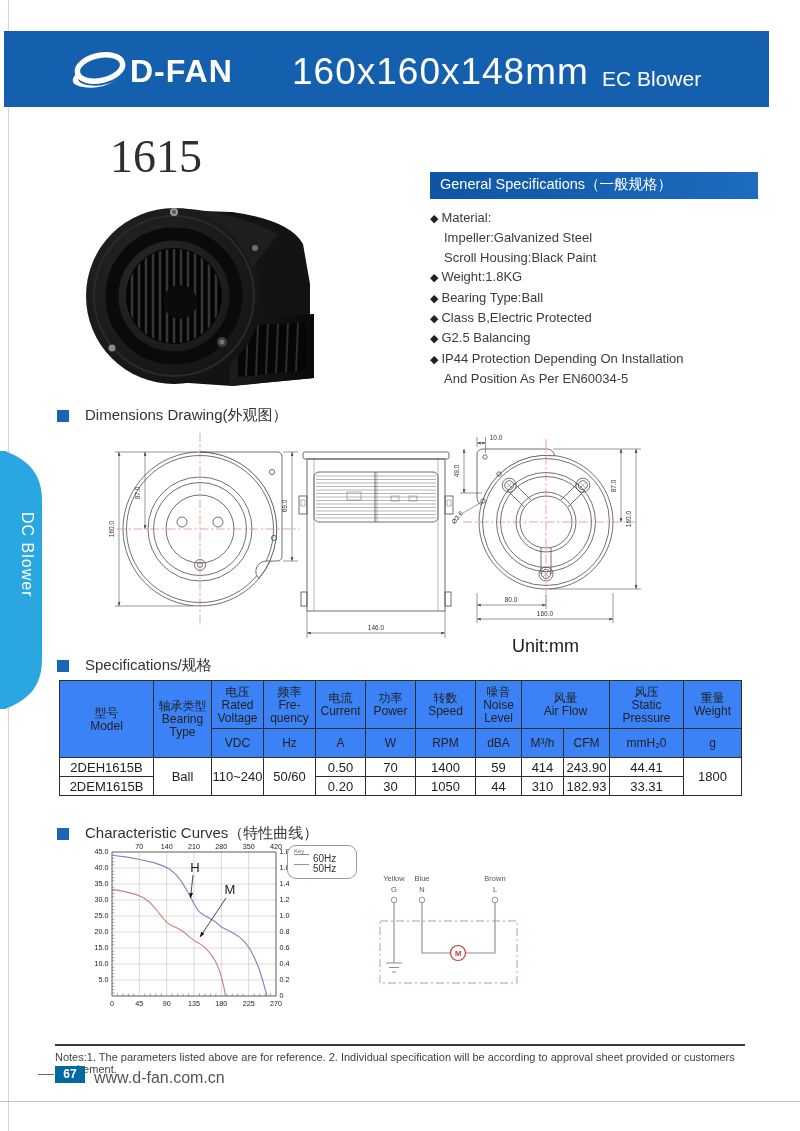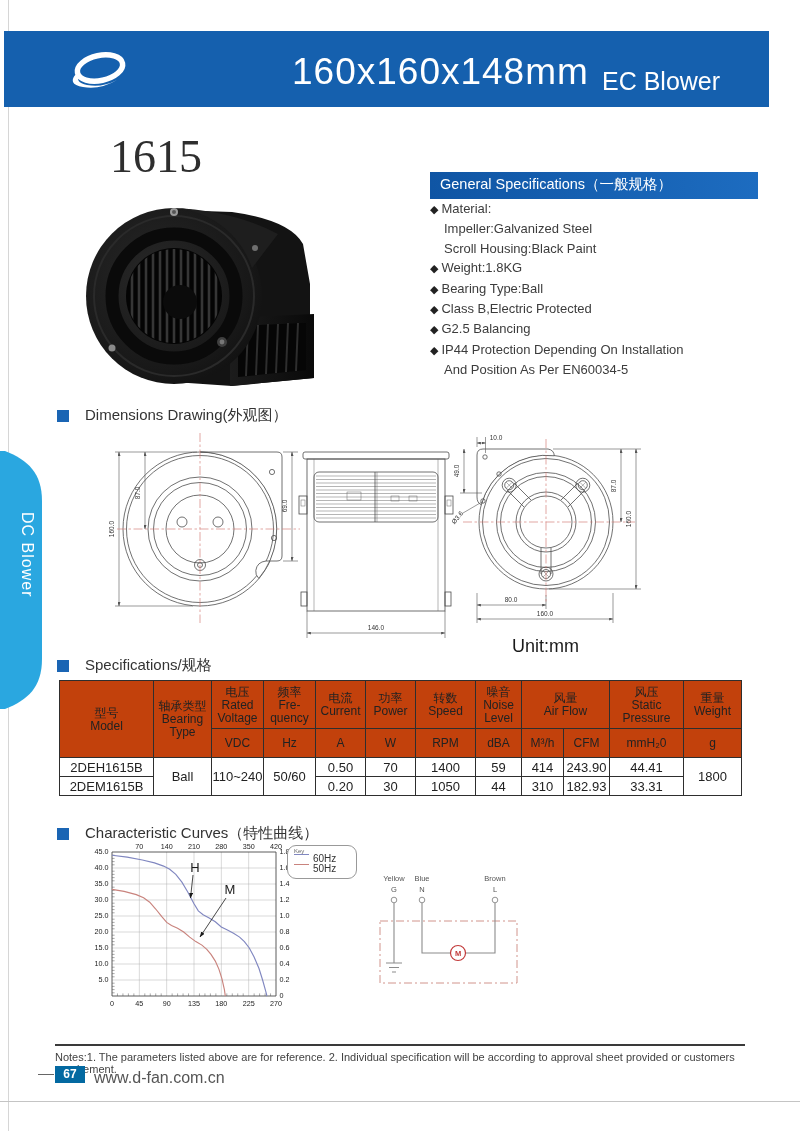--- a/index.html
+++ b/index.html
@@ -3,52 +3,52 @@
 <meta charset="utf-8">
 <style>
   html,body{margin:0;padding:0;background:#ddd;}
   .page{position:relative;width:800px;height:1131px;margin:0 auto;background:#ffffff;
         font-family:"Liberation Sans",sans-serif;overflow:hidden;}
   .abs{position:absolute;}
   
   .hdr{left:4px;top:31px;width:765px;height:76px;background:#1560ae;}
   .logo-txt{left:126px;top:22px;color:#fff;font-size:32px;font-weight:700;letter-spacing:1px;}
   .hdr-title{left:288px;top:20px;color:#fff;font-size:37px;font-weight:400;letter-spacing:1px;}
-  .hdr-cat{left:598px;top:36px;color:#fff;font-size:25px;font-weight:400;}
+  .hdr-cat{left:598px;top:36px;color:#fff;font-size:21px;font-weight:400;}
   .edge{left:8px;top:0;width:1px;height:1131px;background:#d6d6d6;}
   
   .tab-label{left:8px;top:512px;width:28px;color:#fff;font-size:16px;letter-spacing:1px;
              writing-mode:vertical-rl;}
   
   .model-title{left:110px;top:130px;font-family:"Liberation Serif",serif;font-size:46px;color:#2e2e2e;}
   
   .gs{left:430px;top:172px;width:328px;}
   .gs-title{background:linear-gradient(90deg,#0f55a4,#1d6cc0);color:#fff;font-size:14.5px;
             padding:3px 0 5px 10px;}
-  .gs-list{}
+  .gs-list{margin-top:9px;}
   .gs-item{font-size:13px;color:#3c3c3c;line-height:19.4px;white-space:nowrap;}
   .gs-item .b{font-size:11px;margin-right:3px;color:#222;}
   .gs-item.ind{padding-left:14px;}
   
   .sec{display:flex;align-items:center;gap:16px;font-size:15px;color:#333;}
   .sq{width:12px;height:12px;background:#1a65b4;flex:0 0 auto;}
   .sec-dim{left:57px;top:406px;} .sec-spec{left:57px;top:656px;} .sec-curve{left:57px;top:824px;}
   .unit-label{left:512px;top:636px;font-size:18px;color:#1a1a1a;}
   
   .ln{fill:none;stroke:#4c4c4c;stroke-width:0.8;}
   .lnw{fill:#ffffff;stroke:#4c4c4c;stroke-width:0.8;}
   .thin{fill:none;stroke:#6a6a6a;stroke-width:0.5;}
   .cl{fill:none;stroke:#d4837d;stroke-width:0.7;stroke-dasharray:9 2.5 2.5 2.5;}
   .dim{stroke:#555;stroke-width:0.6;fill:none;}
   .dt{font-size:6.5px;fill:#333;}
   
   .spec-table{position:absolute;left:59px;top:680px;width:682px;border-collapse:collapse;
               table-layout:fixed;text-align:center;color:#222;}
   .spec-table th,.spec-table td{border:1px solid #2e2e2e;padding:0;font-weight:400;}
-  .spec-table thead th,.spec-table .u{background:#c2410c;}
+  .spec-table thead th,.spec-table .u{background:#3b82f6;}
   .hcn{font-size:12px;line-height:14px;} .hen{font-size:12px;line-height:13px;}
   .u{font-size:12px;height:28px;} .dcell{font-size:13px;height:18px;background:#fff;}
   
   .legend{left:287px;top:845px;width:56px;border:1px solid #999;border-radius:9px;
           padding:2px 6px 4px;background:#fff;}
   .lg-key{font-size:6px;color:#666;}
   .lg-row{display:flex;align-items:flex-start;gap:4px;font-size:10px;color:#333;line-height:10px;}
   .sw{display:inline-block;width:15px;height:0;border-top:1.4px solid #000;}
   .ann{font-size:13px;fill:#1a1a1a;}
   .ctick{font-size:7.2px;fill:#222;}
@@ -92,20 +92,21 @@
     </defs>
   </svg>
 
   <div class="abs edge"></div>
 
   <div class="abs hdr">
     <svg class="abs" style="left:62px;top:16px" width="62" height="44" viewBox="0 0 60 44">
       <ellipse cx="33" cy="21" rx="23" ry="12.5" transform="rotate(-12 33 21)" fill="none" stroke="#fff" stroke-width="5.5"></ellipse>
       <path d="M 10 26 Q -1 37 16 40 Q 33 43 50 33 Q 35 41 20 38 Q 7 35 13 28 Z" fill="#fff"></path>
     </svg>
+    <div class="abs logo-txt">D-FAN</div>
     <div class="abs hdr-title">160x160x148mm</div>
     <div class="abs hdr-cat">EC Blower</div>
   </div>
 
   <svg class="abs" style="left:0;top:451px" width="44" height="258" viewBox="0 0 44 258">
     <path d="M 0 0 L 5 0 C 28 9 42 22 42 50 L 42 208 C 42 236 28 249 5 258 L 0 258 Z" fill="#2aa7e0"></path>
   </svg>
   <div class="abs tab-label">DC Blower</div>
 
   <div class="abs model-title">1615</div>

